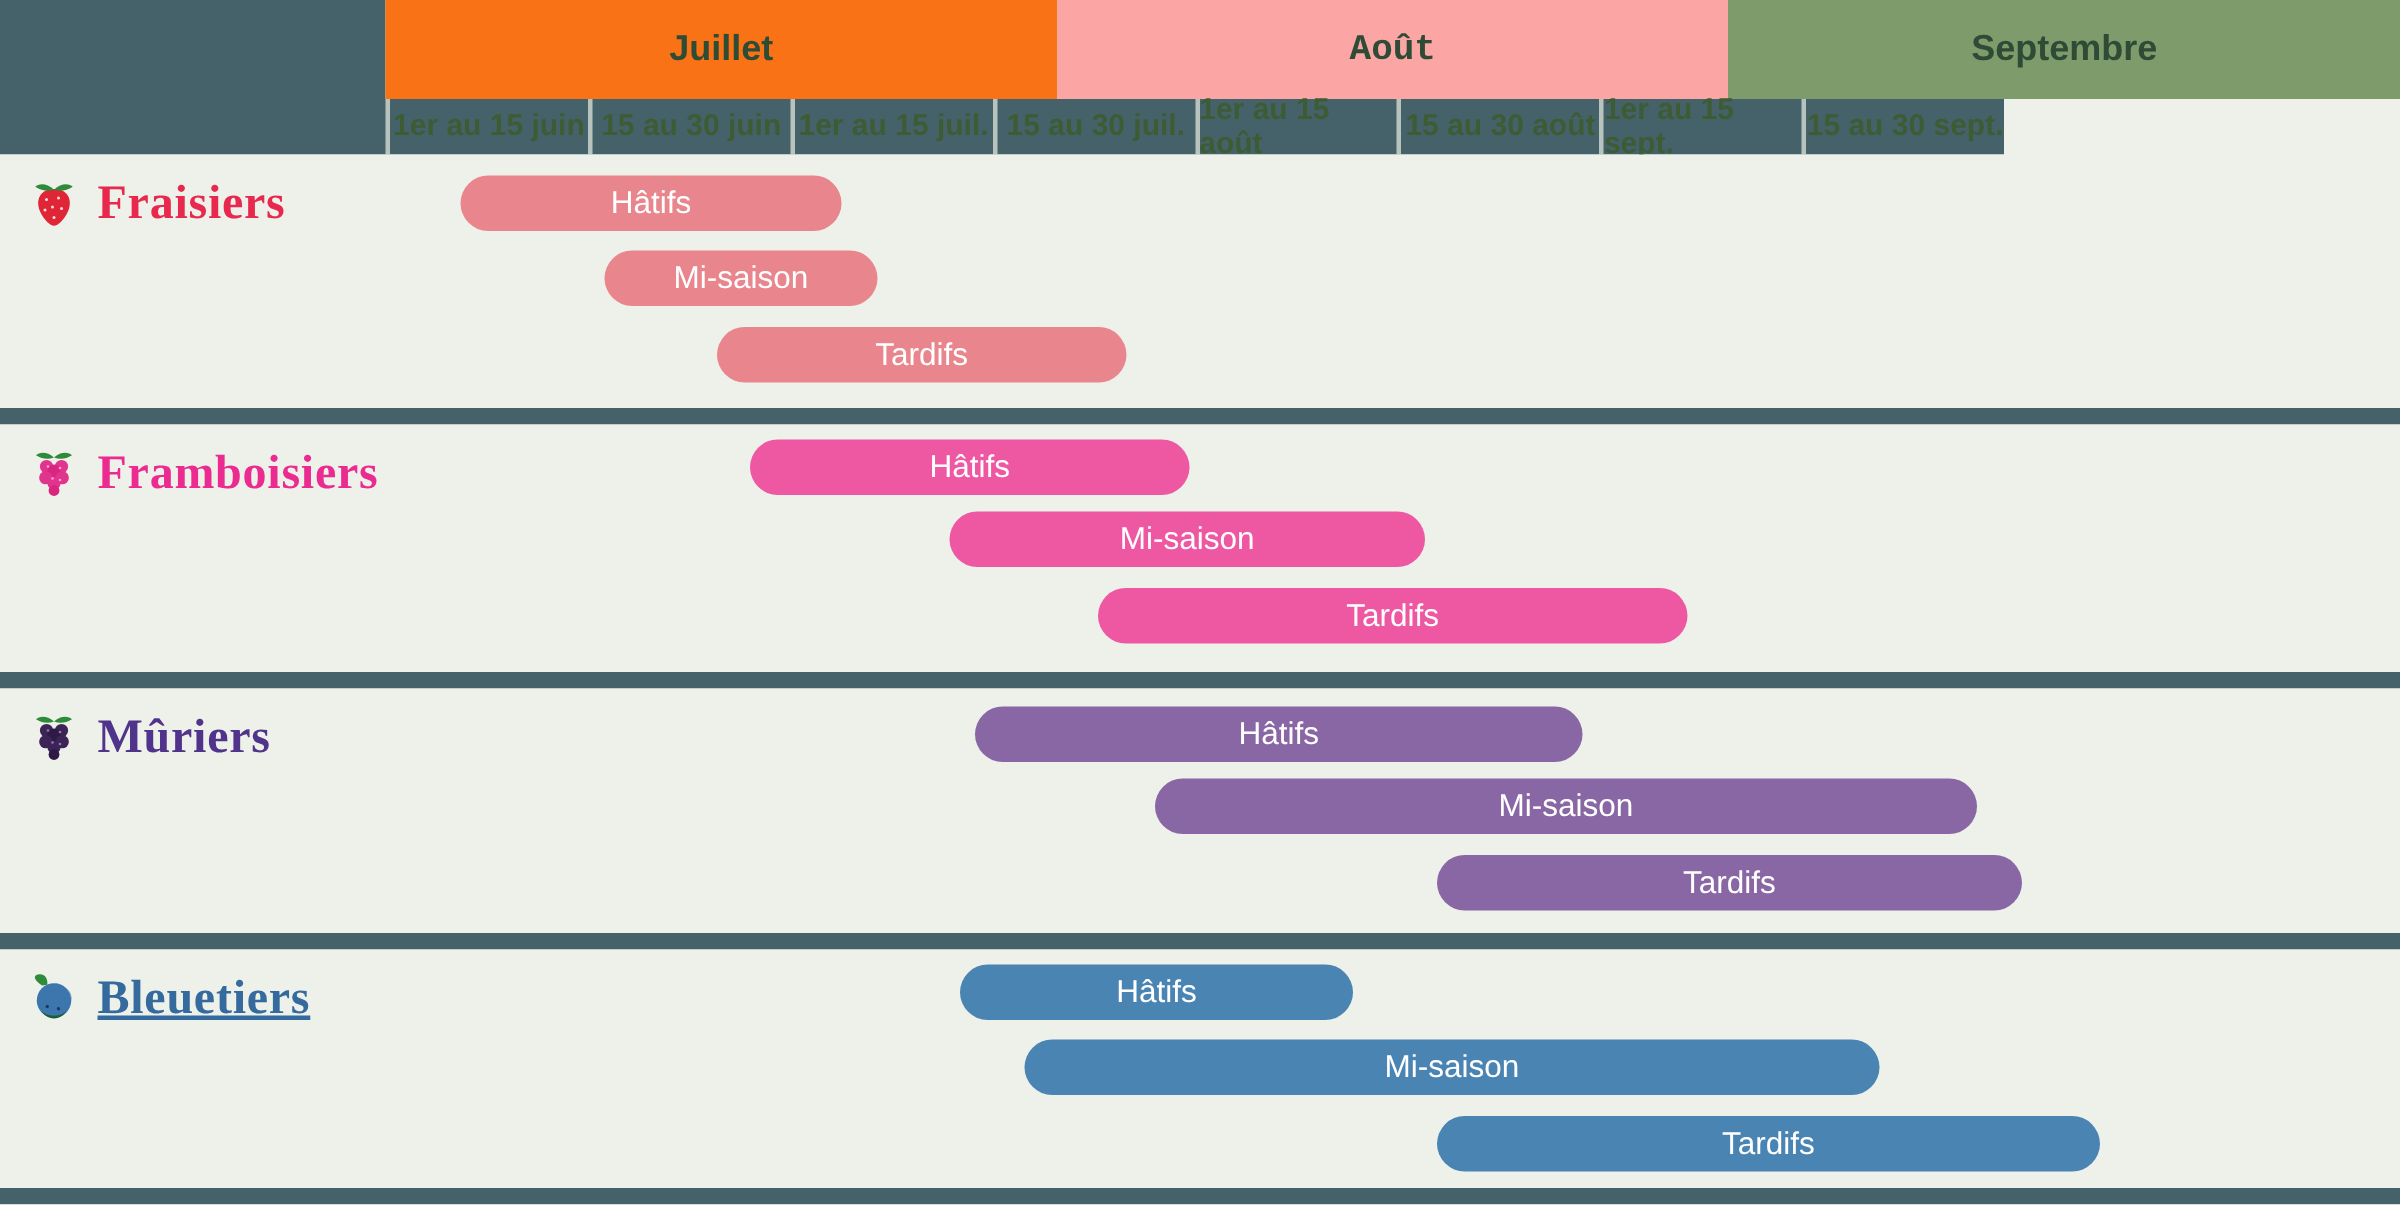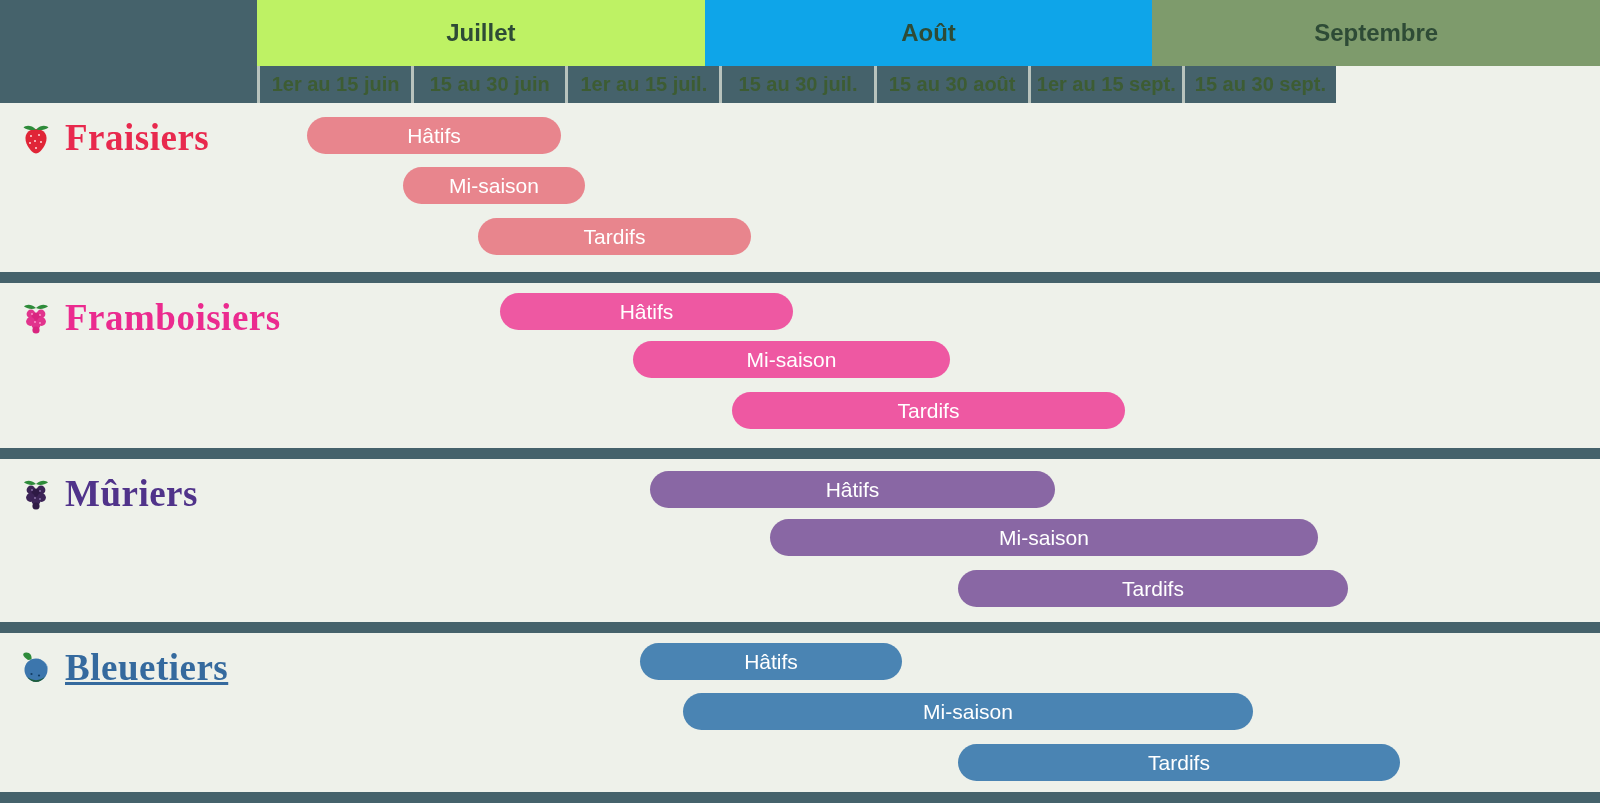--- a/index.html
+++ b/index.html
@@ -19,42 +19,43 @@
   
   .section{position:absolute;left:0;width:1600px;background:#eef1ea;}
   #sec-0{top:103px;height:169px;}
   #sec-1{top:283px;height:149px;}
   #sec-2{top:459px;height:157px;}
   #sec-3{top:633px;height:159px;}
   .divider{position:absolute;left:0;width:1600px;height:11px;background:#45626b;}
   #div-0{top:272px;} #div-1{top:448px;} #div-2{top:622px;} #div-3{top:792px;}
   .crop-label-wrap{position:absolute;left:18px;top:13px;display:flex;align-items:center;gap:11px;}
   .crop-icon{width:36px;height:36px;flex:0 0 auto;}
-  .crop-name{font-family:"Liberation Serif",serif;font-weight:bold;font-size:37px;letter-spacing:.5px;}
+  .crop-name{font-family:"Liberation Serif",serif;font-weight:bold;font-size:32px;letter-spacing:.5px;}
   .bar{position:absolute;height:37px;border-radius:19px;display:flex;align-items:center;justify-content:center;}
   .bar span{color:#ffffff;font-size:21px;}
 </style>
 </head>
 <body>
 
 <div id="canvas">
 
   <div id="month-row">
     <div id="month-spacer"></div>
-    <div class="month-cell" style="background: #bef264;">Juillet</div>
-    <div class="month-cell" style="background: #0ea5e9;">Août</div>
+    <div class="month-cell" style="background: #f97316;">Juillet</div>
+    <div class="month-cell" style="background: #fca5a5; font-family: Liberation Mono, monospace;">Août</div>
     <div class="month-cell" style="background: rgb(126, 155, 108); text-align: right;">Septembre</div>
   </div>
 
   <div id="period-row">
     <div id="period-spacer"></div>
     <div class="period-cell">1er au 15 juin</div>
     <div class="period-cell">15 au 30 juin</div>
     <div class="period-cell">1er au 15 juil.</div>
     <div class="period-cell">15 au 30 juil.</div>
+    <div class="period-cell">1er au 15 août</div>
     <div class="period-cell">15 au 30 août</div>
     <div class="period-cell">1er au 15 sept.</div>
     <div class="period-cell">15 au 30 sept.</div>
   </div>
 
   <div class="section" id="sec-0">
     <div class="crop-label-wrap">
       <svg class="crop-icon" viewBox="0 0 36 36">
         <path d="M18 9 C9 9 5.5 16 8.5 23.5 C11.5 30.5 16 33.5 18 33.5 C20 33.5 24.5 30.5 27.5 23.5 C30.5 16 27 9 18 9 Z" fill="#e02537"></path>
         <path d="M18 9.5 C13 4.5 7.5 5.5 5.5 7.5 C9.5 10 14 10.8 18 9.5 Z" fill="#2e8b3a"></path>

